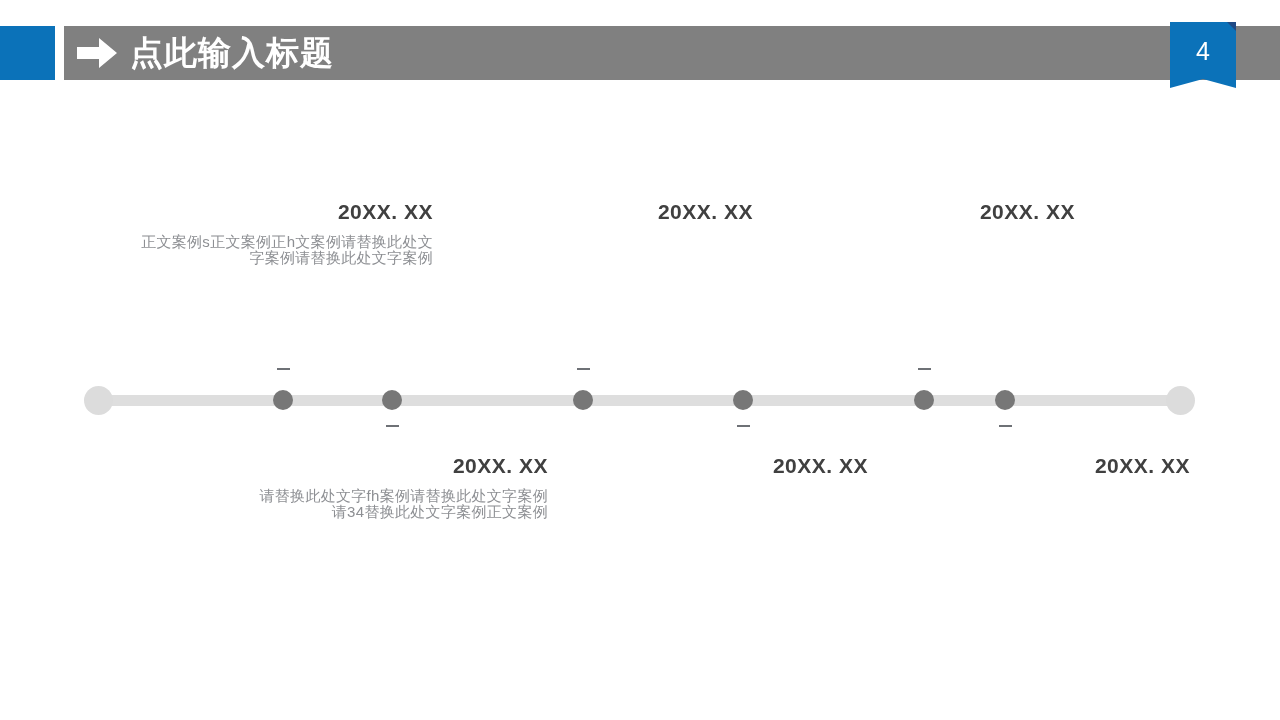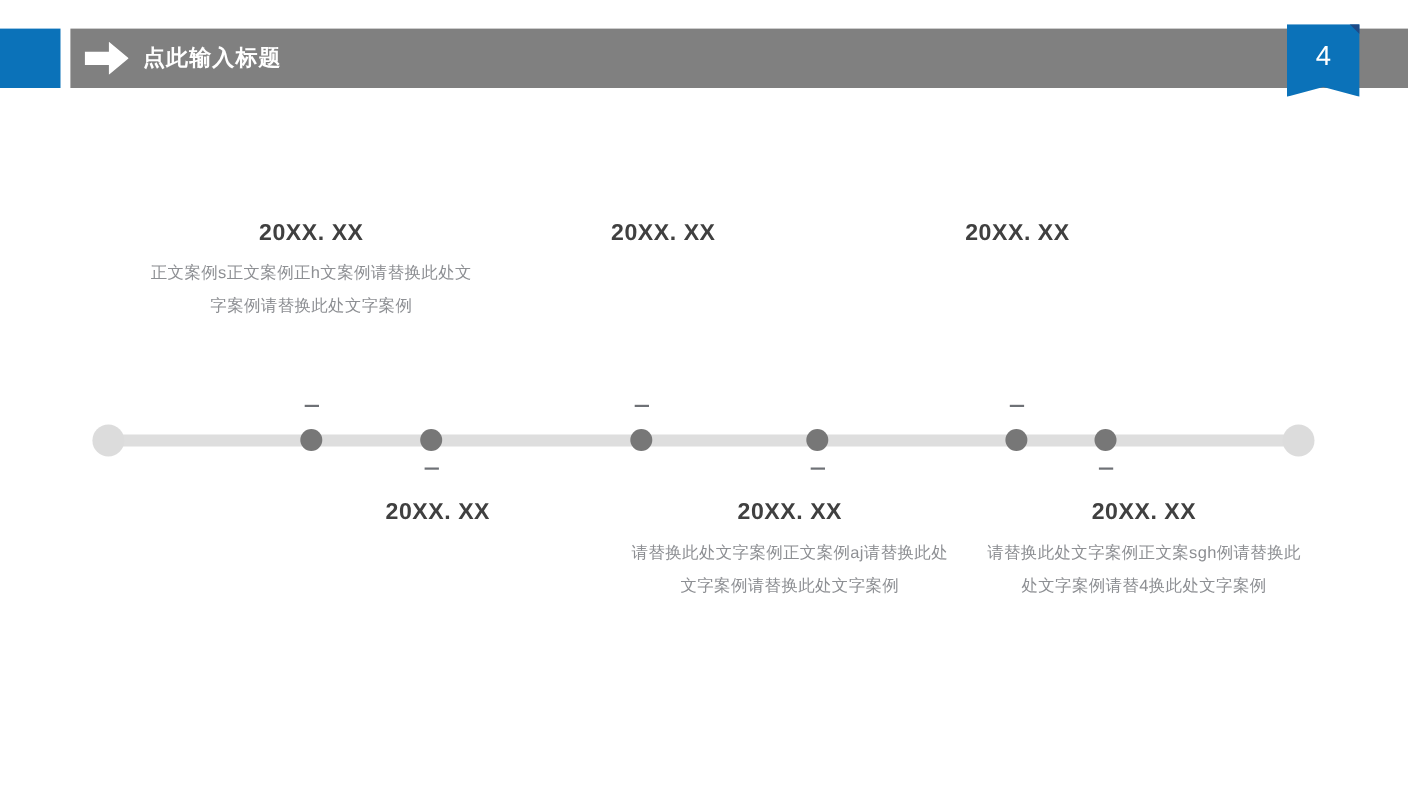--- a/index.html
+++ b/index.html
@@ -43,21 +43,21 @@
     position: absolute;
     left: 77px;
     top: 38px;
     width: 40px;
     height: 30px;
   }
   .header-title {
     position: absolute;
     left: 130px;
     top: 36px;
-    font-size: 20px;
+    font-size: 33px;
     font-weight: bold;
     color: #ffffff;
     letter-spacing: 1px;
     line-height: 34px;
     white-space: nowrap;
   }
 
   
   .page-badge {
     position: absolute;
@@ -128,34 +128,34 @@
     margin-left: -6px;
     background: #6e7176;
   }
   .tl-stub.up   { top: 28px; }
   .tl-stub.down { top: 85px; }
 
   
   .block {
     position: absolute;
     width: 300px;
-    text-align: center;
+    text-align: right;
   }
   .block-date {
     font-size: 21px;
     font-weight: bold;
     color: #404040;
     letter-spacing: 0.5px;
     margin-bottom: 9px;
     line-height: 26px;
   }
   .block-body {
     font-size: 15px;
     color: #8d8f93;
-    line-height: 30px;
+    line-height: 16px;
     letter-spacing: 0.3px;
   }
   .block.top    { top: 199px; }
   .block.bottom { top: 453px; }
 </style>
 </head>
 <body>
 
 <div class="header">
   <div class="header-blue-block"></div>
@@ -210,23 +210,22 @@
 <div class="block top" style="left:453px">
   <div class="block-date">20XX. XX</div>
 </div>
 
 <div class="block top" style="left:775px">
   <div class="block-date">20XX. XX</div>
 </div>
 
 <div class="block bottom" style="left:248px">
   <div class="block-date">20XX. XX</div>
+  <div class="block-body">请替换此处文字fh案例请替换此处文字案例请34替换此处文字案例正文案例</div>
 </div>
 
 <div class="block bottom" style="left:568px">
   <div class="block-date">20XX. XX</div>
-  <div class="block-body">请替换此处文字案例正文案例aj请替换此处文字案例请替换此处文字案例</div>
 </div>
 
 <div class="block bottom" style="left:890px">
   <div class="block-date">20XX. XX</div>
-  <div class="block-body">请替换此处文字案例正文案sgh例请替换此处文字案例请替4换此处文字案例</div>
 </div>
 
 </body></html>

